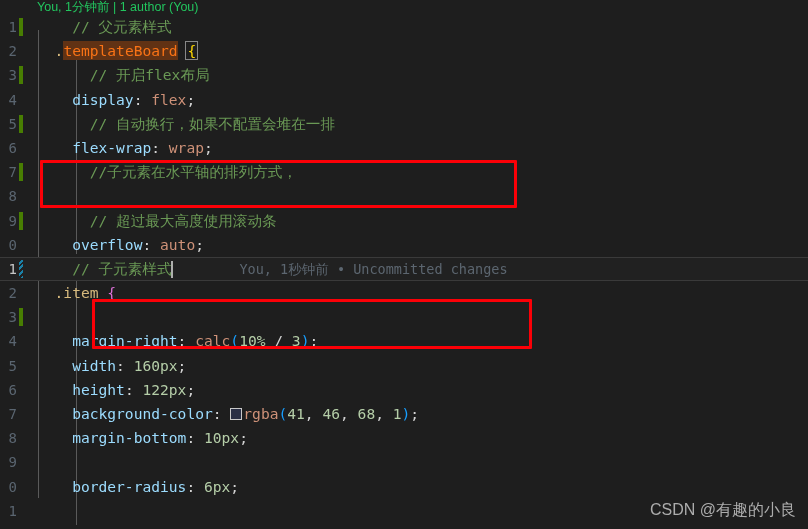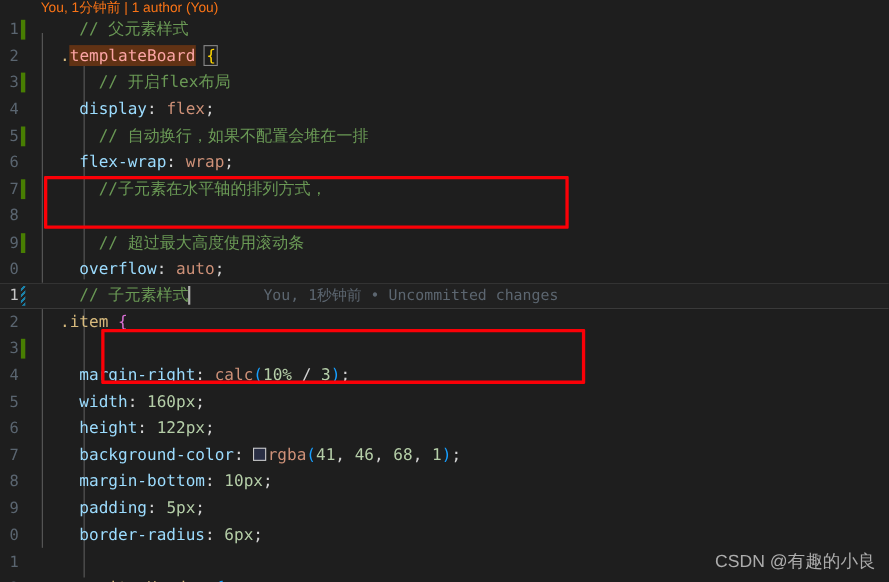--- a/index.html
+++ b/index.html
@@ -23,21 +23,21 @@
   }
 
   
   .blame-header {
     position: absolute;
     top: 0;
     left: 0;
     width: 808px;
     height: 15px;
     line-height: 15px;
-    color: #f97316;
+    color: #22c55e;
     font-family: "Liberation Sans", sans-serif;
     font-size: 12.5px;
     white-space: nowrap;
     padding-left: 37px;
     box-sizing: border-box;
   }
 
   
   .rows {
     position: absolute;
@@ -110,21 +110,21 @@
   .c-selector { color: #d7ba7d; }
   .c-prop     { color: #9cdcfe; }
   .c-value    { color: #ce9178; }
   .c-punct    { color: #d4d4d4; }
   .c-brace-p  { color: #da70d6; }
   .c-brace-b  { color: #179fff; }
   .c-num      { color: #b5cea8; }
 
   .sel-hl {
     background: #613214;
-    color: #fca5a5;
+    color: #f97316;
     padding: 1px 0;
   }
   .brace-match {
     border: 1px solid #888;
     padding: 0 1px;
     margin: 0 -1px;
     color: #ffd700;
   }
 
   .swatch {
@@ -261,21 +261,20 @@
       <div class="row">
         <div class="gutter">7</div>
         <div class="code"><span class="c-punct">    </span><span class="c-prop">background-color</span><span class="c-punct">: </span><span class="swatch"></span><span class="c-value">rgba</span><span class="c-brace-b">(</span><span class="c-num">41</span><span class="c-punct">, </span><span class="c-num">46</span><span class="c-punct">, </span><span class="c-num">68</span><span class="c-punct">, </span><span class="c-num">1</span><span class="c-brace-b">)</span><span class="c-punct">;</span></div>
       </div>
       <div class="row">
         <div class="gutter">8</div>
         <div class="code"><span class="c-punct">    </span><span class="c-prop">margin-bottom</span><span class="c-punct">: </span><span class="c-num">10px</span><span class="c-punct">;</span></div>
       </div>
       <div class="row">
         <div class="gutter">9</div>
-        <div class="code"><span class="c-punct">    </span><span class="c-prop">padding</span><span class="c-punct">: </span><span class="c-num">5px</span><span class="c-punct">;</span></div>
       </div>
       <div class="row">
         <div class="gutter">0</div>
         <div class="code"><span class="c-punct">    </span><span class="c-prop">border-radius</span><span class="c-punct">: </span><span class="c-num">6px</span><span class="c-punct">;</span></div>
       </div>
       <div class="row">
         <div class="gutter">1</div>
         <div class="code"></div>
       </div>
       <div class="row">

